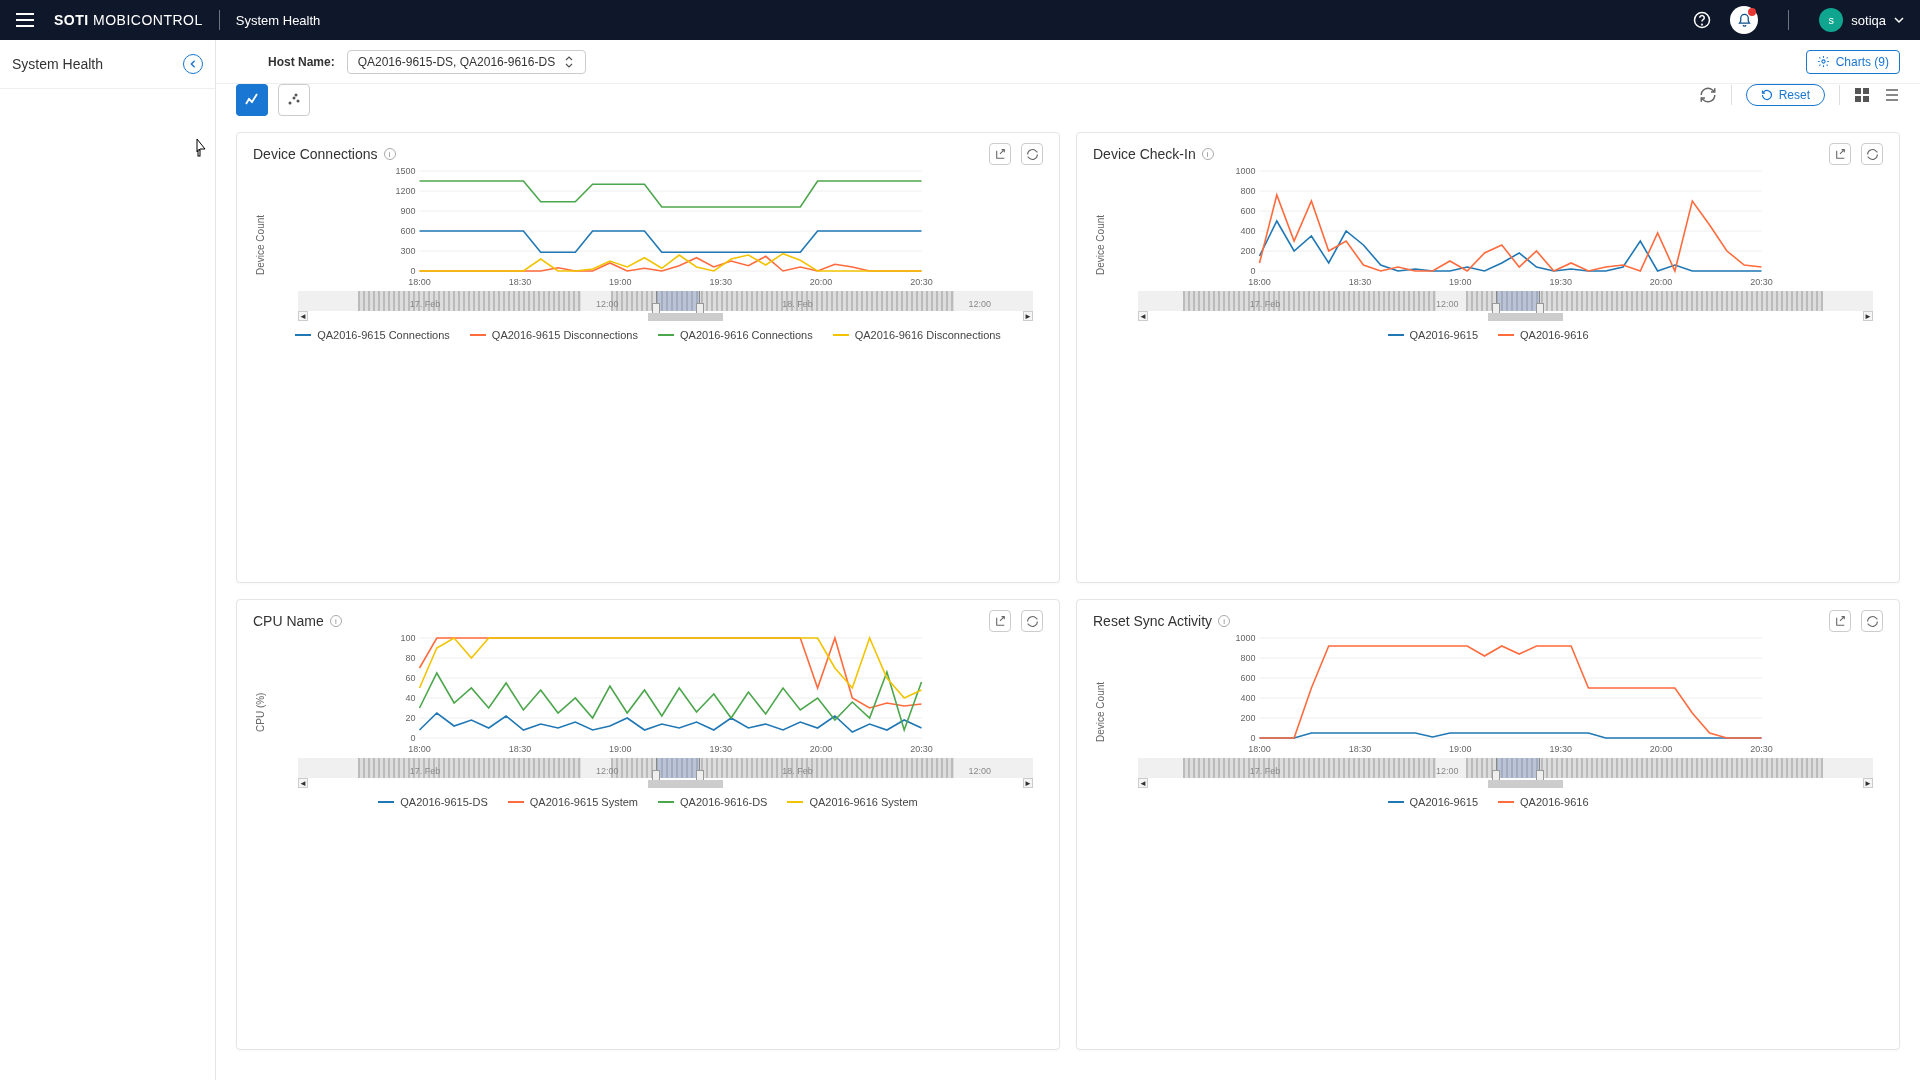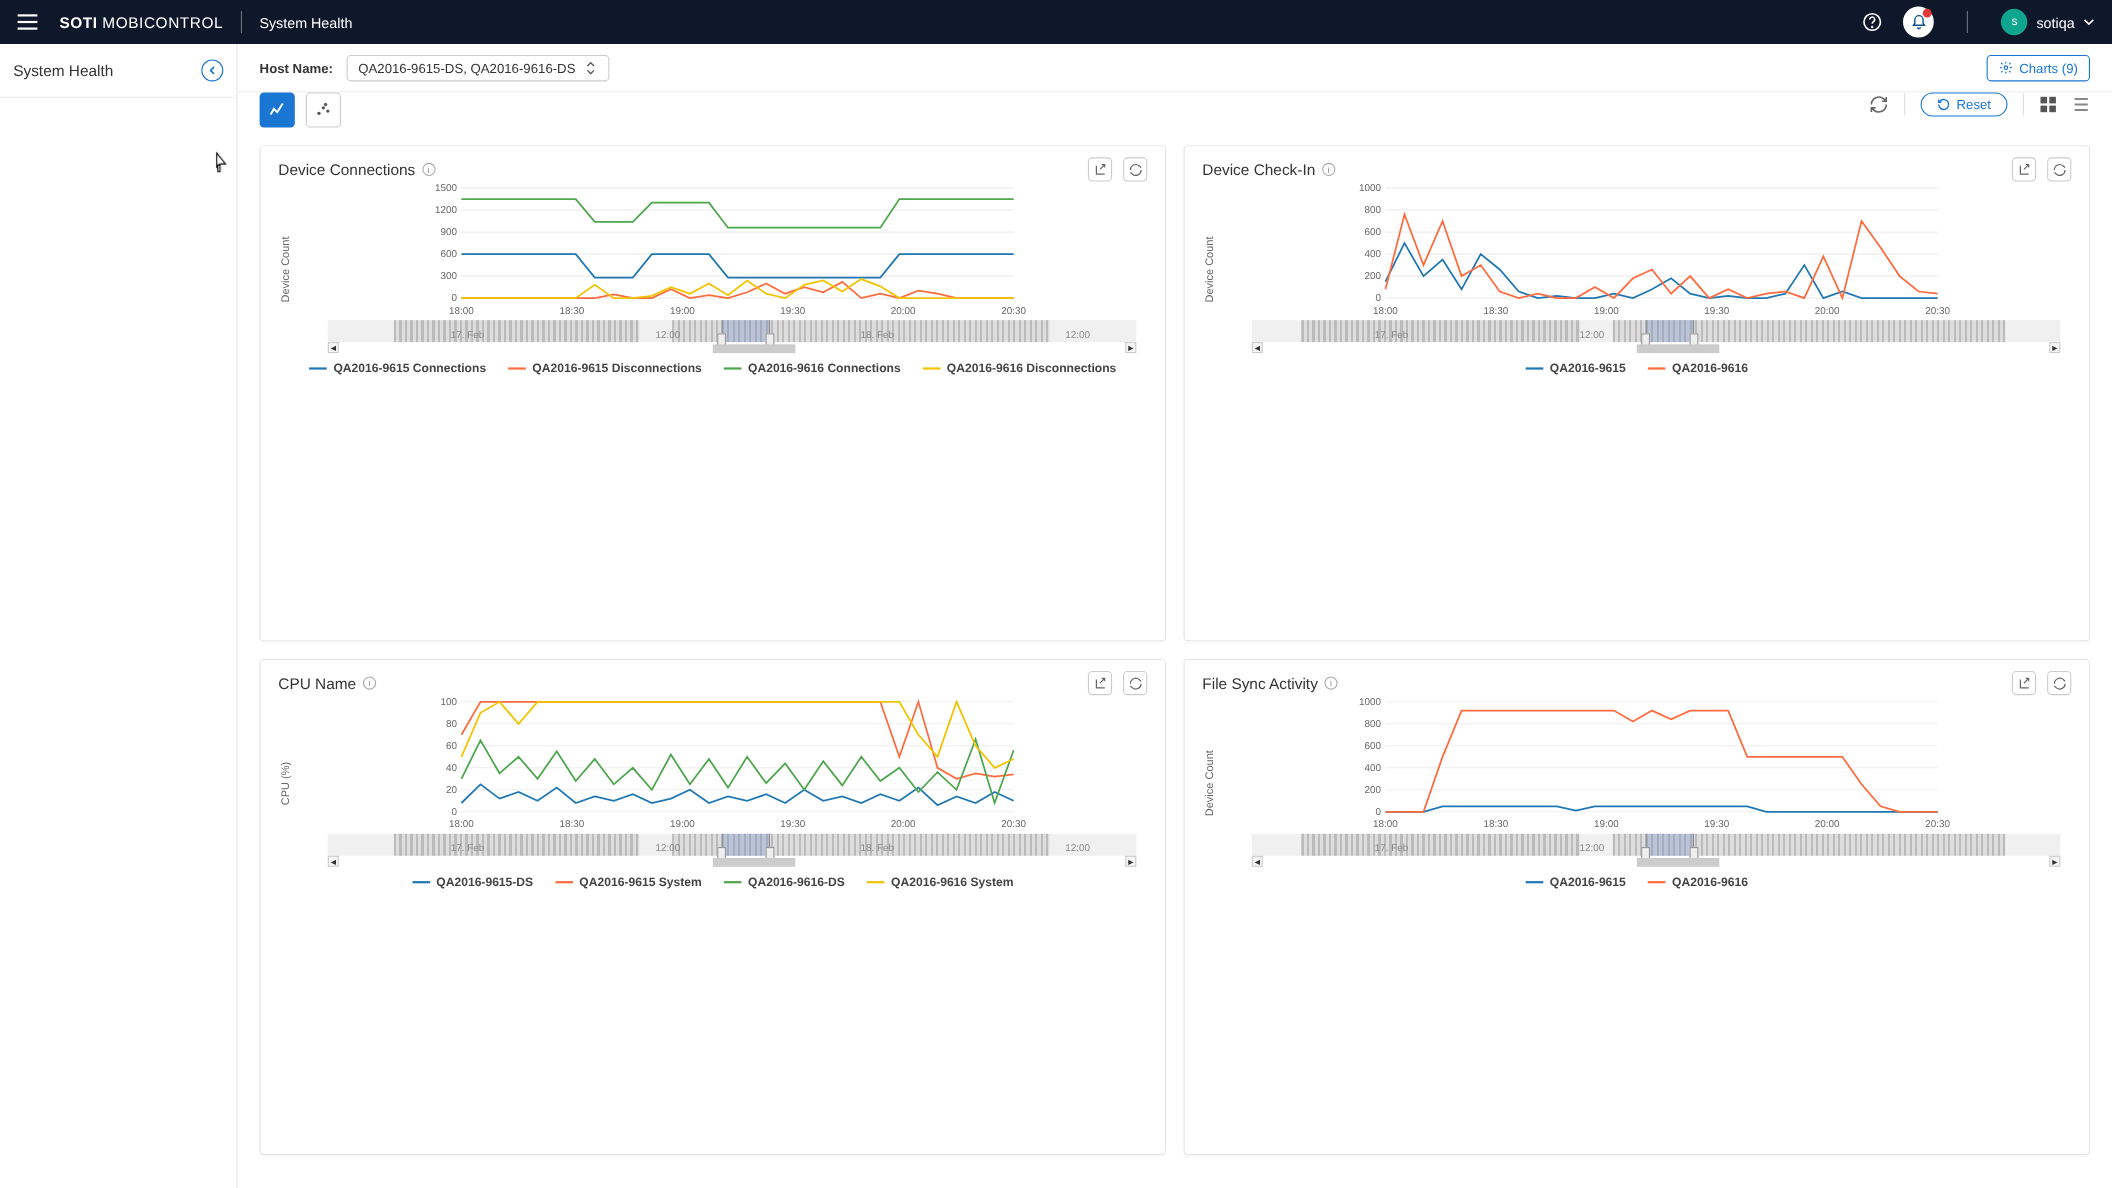--- a/index.html
+++ b/index.html
@@ -23,21 +23,21 @@
 .sidebar { width: 216px; border-right: 1px solid #e5e5e5; background: #fff; flex-shrink: 0; }
 .sidebar-head { display: flex; align-items: center; justify-content: space-between; padding: 14px 12px; border-bottom: 1px solid #eee; }
 .collapse-circ { width: 20px; height: 20px; border: 1.5px solid #1976d2; border-radius: 50%; display: flex; align-items: center; justify-content: center; color: #1976d2; cursor: pointer; font-size: 10px; }
 .nav-item { display: flex; align-items: center; gap: 12px; padding: 12px 14px; cursor: pointer; font-size: 13px; color: #555; border-bottom: 1px solid #f5f5f5; }
 .nav-item.active { background: #eaf2fa; border-left: 3px solid #1976d2; color: #1976d2; font-weight: 500; }
 .nav-item .icon-sq { width: 20px; height: 20px; background: #1976d2; border-radius: 3px; display:flex; align-items:center; justify-content:center; }
 .nav-item .icon-heart { width: 18px; height: 18px; }
 
 .main { flex: 1; display: flex; flex-direction: column; overflow: hidden; }
 .filterbar { height: 44px; border-bottom: 1px solid #eee; display: flex; align-items: center; padding: 0 20px; gap: 12px; }
-.filterbar .lbl { font-weight: 600; font-size: 12px; }
+.filterbar .lbl { font-weight: 600; font-size: 12px; margin-left: 32px; }
 .host-pill { border: 1px solid #ccc; border-radius: 4px; padding: 4px 10px; font-size: 12px; display:flex; align-items:center; gap:8px; cursor:pointer; }
 .charts-btn { margin-left: auto; border: 1px solid #1976d2; color: #1976d2; border-radius: 4px; padding: 4px 10px; font-size: 12px; display:flex; align-items:center; gap:6px; cursor:pointer; }
 
 .toolbar { height: 48px; display: flex; align-items: flex-start; padding: 0 20px; gap: 10px; }
 .toggle-btn { width: 32px; height: 32px; border-radius: 4px; display:flex; align-items:center; justify-content:center; cursor:pointer; }
 .toggle-btn.active { background: #1976d2; color:#fff; }
 .toggle-btn.inactive { border: 1px solid #ccc; color:#555; }
 .toolbar-right { margin-left:auto; display:flex; align-items:center; gap:14px; }
 .reset-btn { border:1px solid #1976d2; color:#1976d2; border-radius:14px; padding:3px 14px; font-size:12px; cursor:pointer; display:flex; align-items:center; gap:6px; }
 .sep { width:1px; height:20px; background:#ddd; }
@@ -59,21 +59,21 @@
 .nav-strip { height:30px; position:relative; margin:4px 0 2px 30px; }
 .nav-bg { position:absolute; inset:0 10px 10px 0; background:#f0f0f0; }
 .nav-hatch { position:absolute; top:0; bottom:10px; background:repeating-linear-gradient(90deg,#bbb 0,#bbb 2px,#ddd 2px,#ddd 5px); }
 .nav-sel { position:absolute; top:0; bottom:10px; background:rgba(120,150,200,0.35); border-left:1px solid #888; border-right:1px solid #888; }
 .nav-handle { position:absolute; width:8px; height:12px; background:#eee; border:1px solid #999; bottom:6px; }
 .nav-arrow { position:absolute; bottom:0; width:10px; height:10px; background:#f5f5f5; border:1px solid #ccc; font-size:8px; display:flex; align-items:center; justify-content:center; cursor:pointer; }
 .nav-label { position:absolute; font-size:9px; color:#888; bottom:12px; }
 .nav-scroll-thumb { position:absolute; bottom:0; height:8px; background:#ccc; }
 
 .legend { display:flex; flex-wrap:wrap; gap:4px 20px; justify-content:center; padding:6px 0 8px; font-size:11px; }
-.legend-item { display:flex; align-items:center; gap:6px; font-weight:700; color:#444; }
+.legend-item { display:flex; align-items:center; gap:6px; font-weight:400; color:#444; }
 .legend-dash { width:16px; height:2.5px; }
 
 .cursor-ptr { position:fixed; pointer-events:none; font-size:14px; }
 </style>
 </head>
 <body>
 
 <div class="topbar">
   <div class="hamburger">
       <span></span>
@@ -390,21 +390,21 @@
             <div class="legend-item">
       <span class="legend-dash" style="background:#ff6b3d;"></span>QA2016-9615 System</div>
             <div class="legend-item">
       <span class="legend-dash" style="background:#4ca64c;"></span>QA2016-9616-DS</div>
             <div class="legend-item">
       <span class="legend-dash" style="background:#f2c400;"></span>QA2016-9616 System</div>
           </div>
   </div>
   <div class="card">
     <div class="card-head">
-      <span class="card-title">File Sync Activity</span>
+      <span class="card-title">Reset Sync Activity</span>
       <span class="info-ic">i</span>
       <div class="card-actions">
         <div class="card-act">
           <svg width="13" height="13" viewBox="0 0 24 24" fill="none" stroke="#666" stroke-width="2">
                   <path d="M14 3h5v5M19 3l-8 8M5 5v14h14"></path>
                 </svg>
         </div>
         <div class="card-act">
           <svg width="13" height="13" viewBox="0 0 24 24" fill="none" stroke="#666" stroke-width="2">
                   <path d="M3 12a9 9 0 0 1 15-6.7L21 8M21 12a9 9 0 0 1-15 6.7L3 16"></path>

